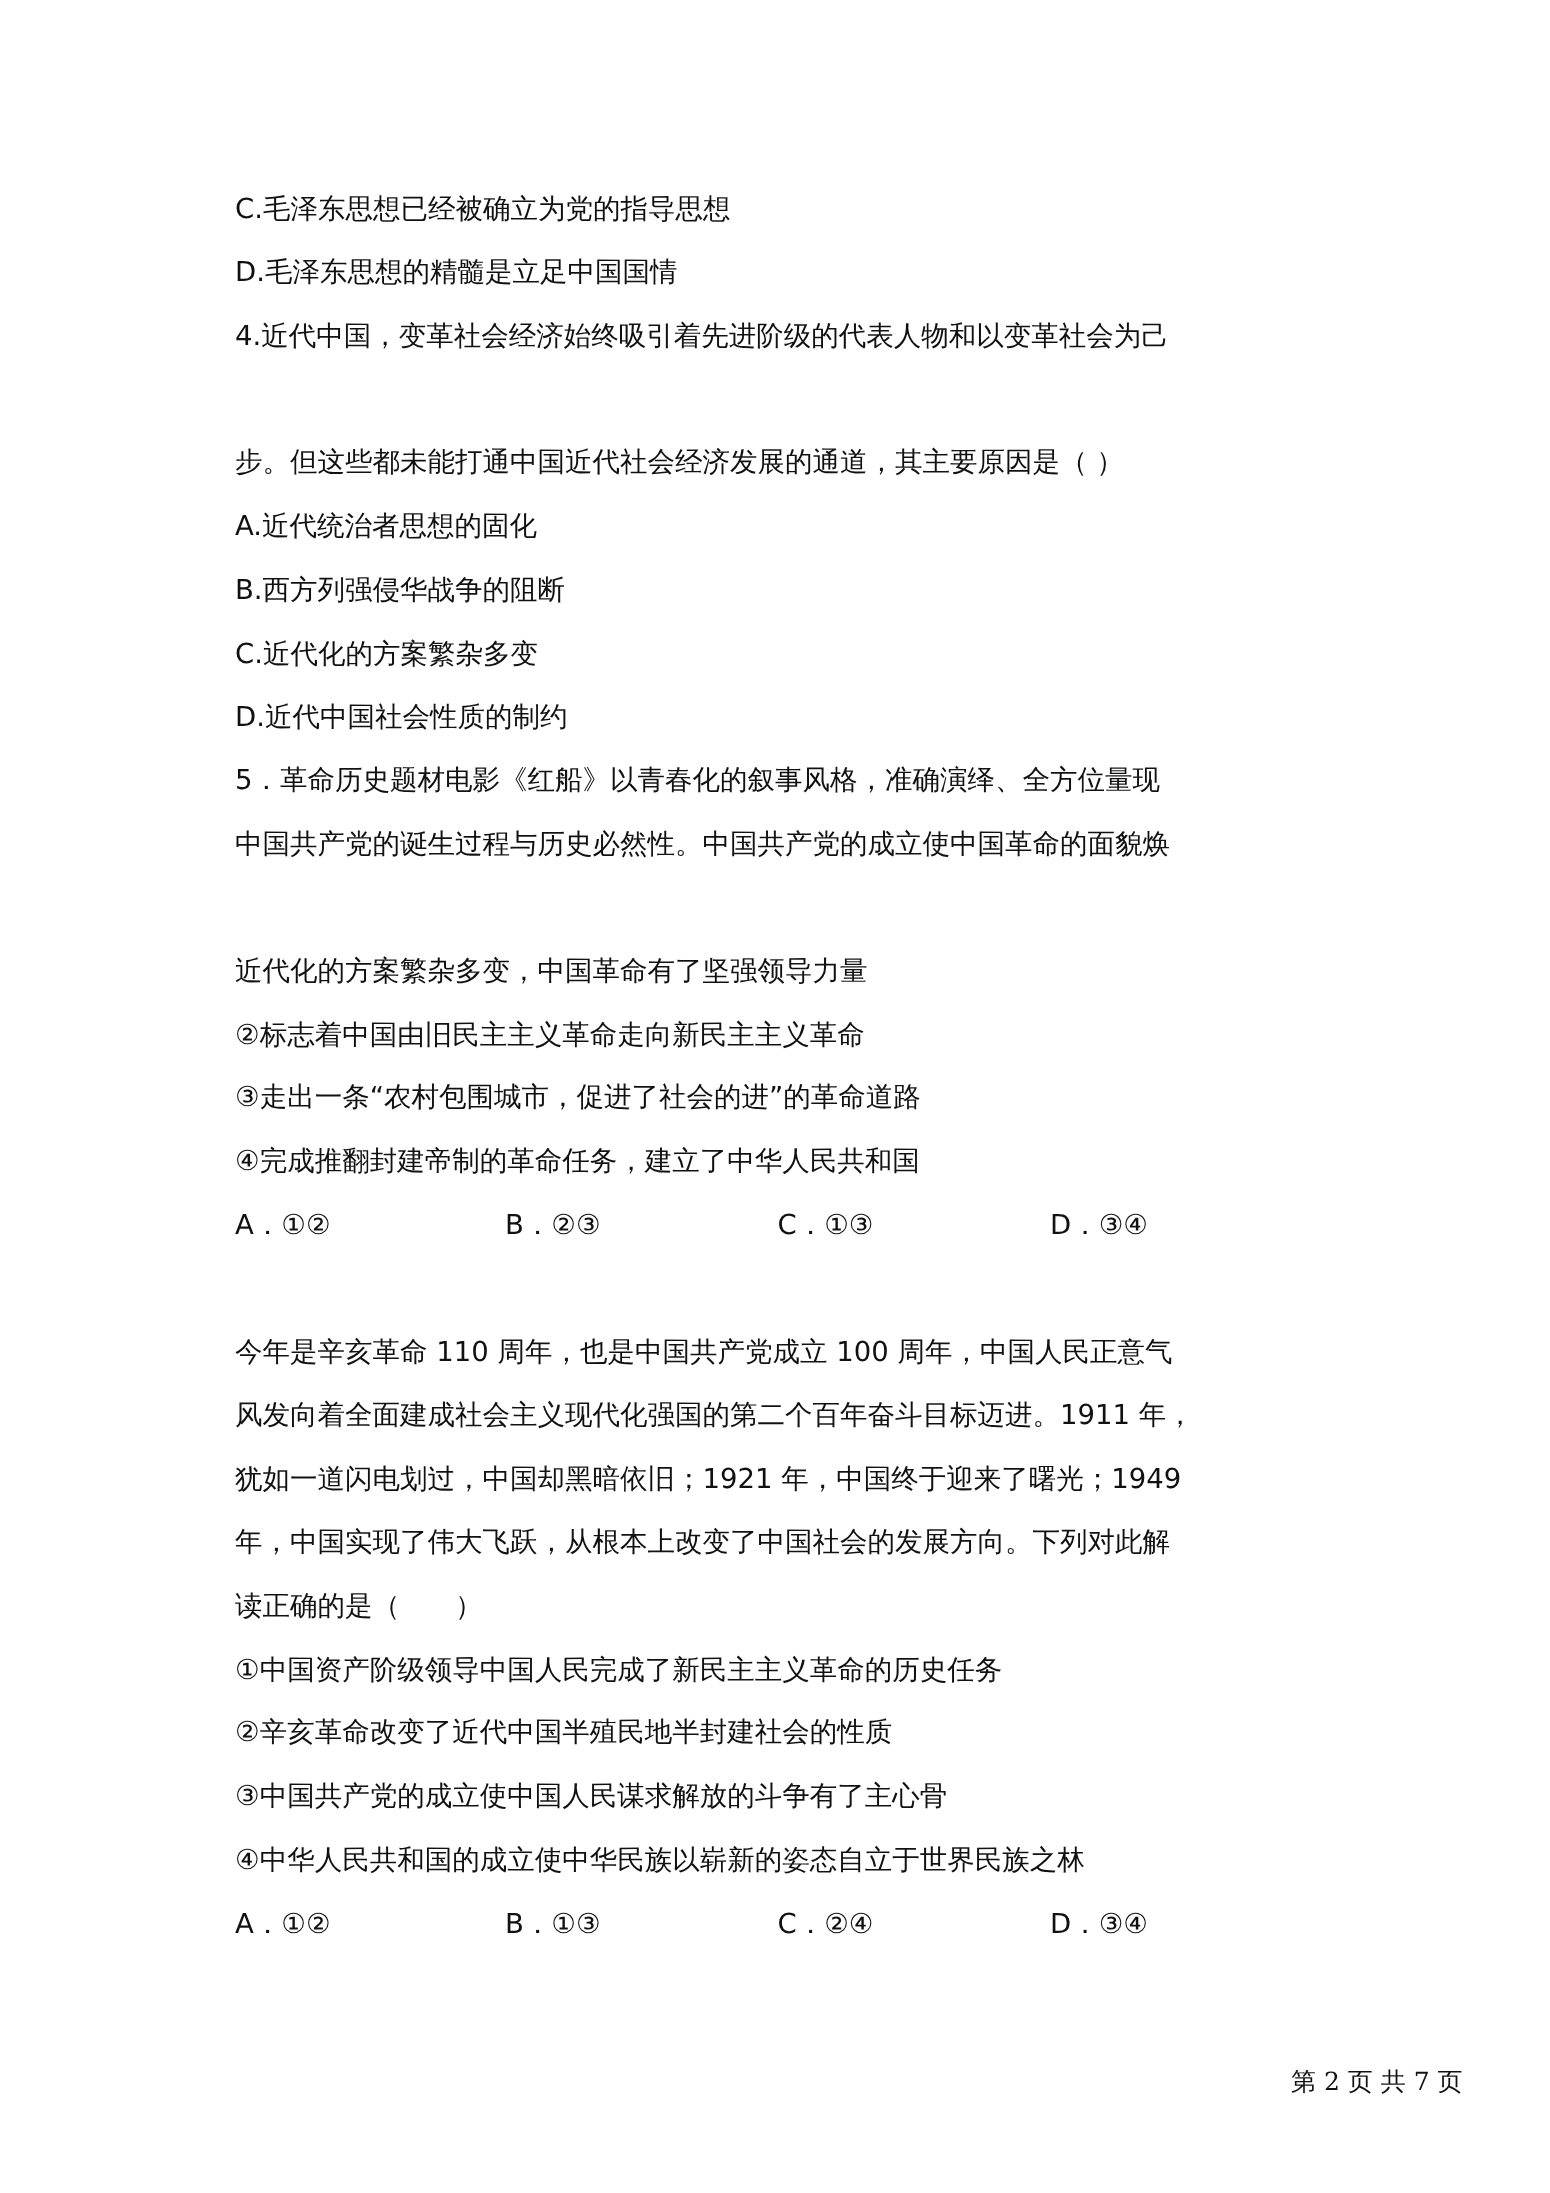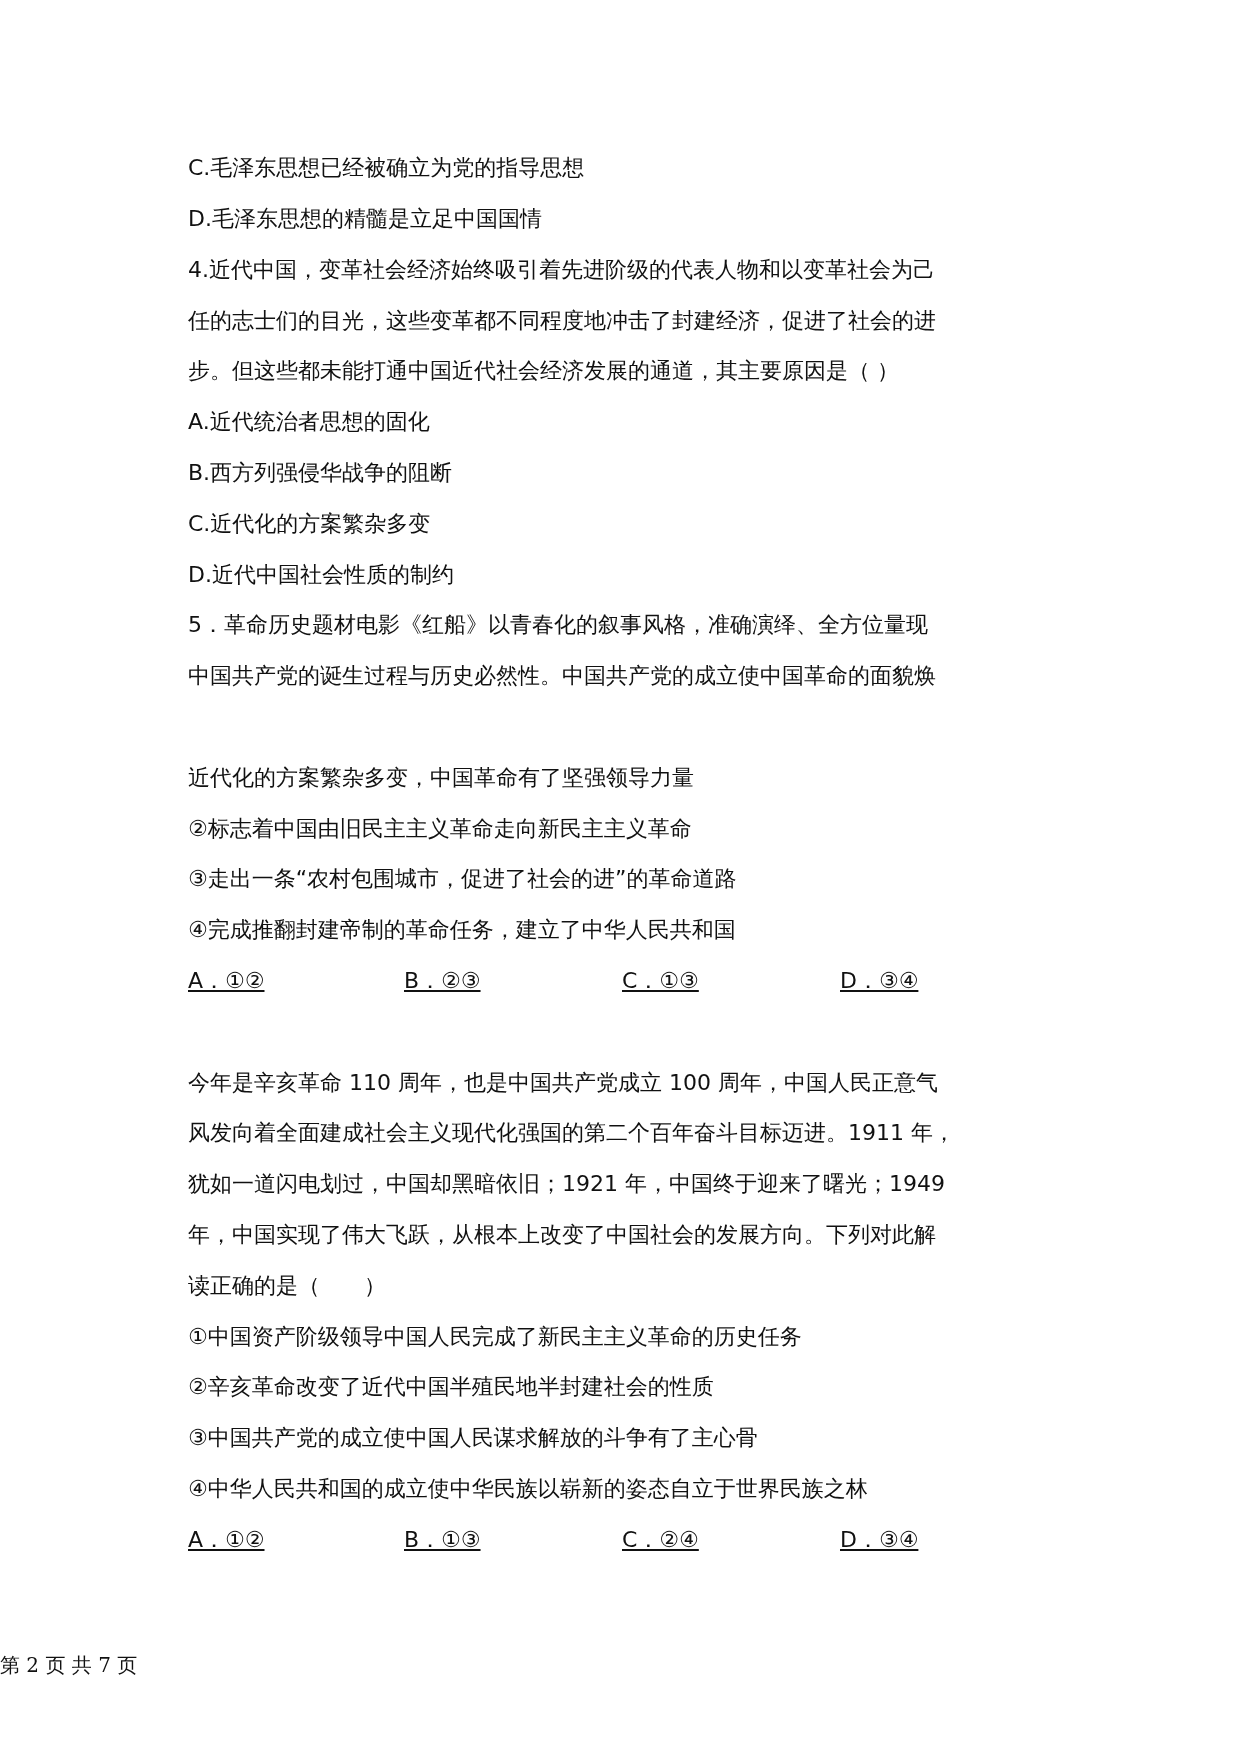--- a/index.html
+++ b/index.html
@@ -1,34 +1,33 @@
 <!DOCTYPE html>
 <html><head>
 <meta charset="utf-8">
 <style>
   html, body { margin: 0; padding: 0; background: #ffffff; }
   body { width: 1240px; height: 1754px; position: relative; overflow: hidden;
          font-family: "DejaVu Sans", sans-serif; color: #111; }
   .page { position: absolute; left: 0; top: 0; width: 1240px; height: 1754px; }
   .line { position: absolute; left: 188px; font-size: 22px; line-height: 30px;
           white-space: nowrap; letter-spacing: 0px; }
-  .opt { position: absolute; font-size: 22px; line-height: 30px; white-space: nowrap; text-decoration: underline; }
-  .footer { position: absolute; top: 1652px; left: 0; width: 1170px; text-align: left;
+  .opt { position: absolute; font-size: 22px; line-height: 30px; white-space: nowrap; }
+  .footer { position: absolute; top: 1652px; left: 0; width: 1170px; text-align: right;
             font-family: "DejaVu Serif", serif; font-size: 20px; }
 </style>
 </head>
 <body>
 
 <div class="page">
 
   <div class="line" style="top:153px">C.毛泽东思想已经被确立为党的指导思想</div>
   <div class="line" style="top:204px">D.毛泽东思想的精髓是立足中国国情</div>
 
   <div class="line" style="top:255px">4.近代中国，变革社会经济始终吸引着先进阶级的代表人物和以变革社会为己</div>
-  <div class="line" style="top:306px">任的志士们的目光，这些变革都不同程度地冲击了封建经济，促进了社会的进</div>
   <div class="line" style="top:356px">步。但这些都未能打通中国近代社会经济发展的通道，其主要原因是（ ）</div>
   <div class="line" style="top:407px">A.近代统治者思想的固化</div>
   <div class="line" style="top:458px">B.西方列强侵华战争的阻断</div>
   <div class="line" style="top:509px">C.近代化的方案繁杂多变</div>
   <div class="line" style="top:560px">D.近代中国社会性质的制约</div>
 
   <div class="line" style="top:610px">5．革命历史题材电影《红船》以青春化的叙事风格，准确演绎、全方位量现</div>
   <div class="line" style="top:661px">中国共产党的诞生过程与历史必然性。中国共产党的成立使中国革命的面貌焕</div>
   <div class="line" style="top:763px">近代化的方案繁杂多变，中国革命有了坚强领导力量</div>
   <div class="line" style="top:814px">②标志着中国由旧民主主义革命走向新民主主义革命</div>

